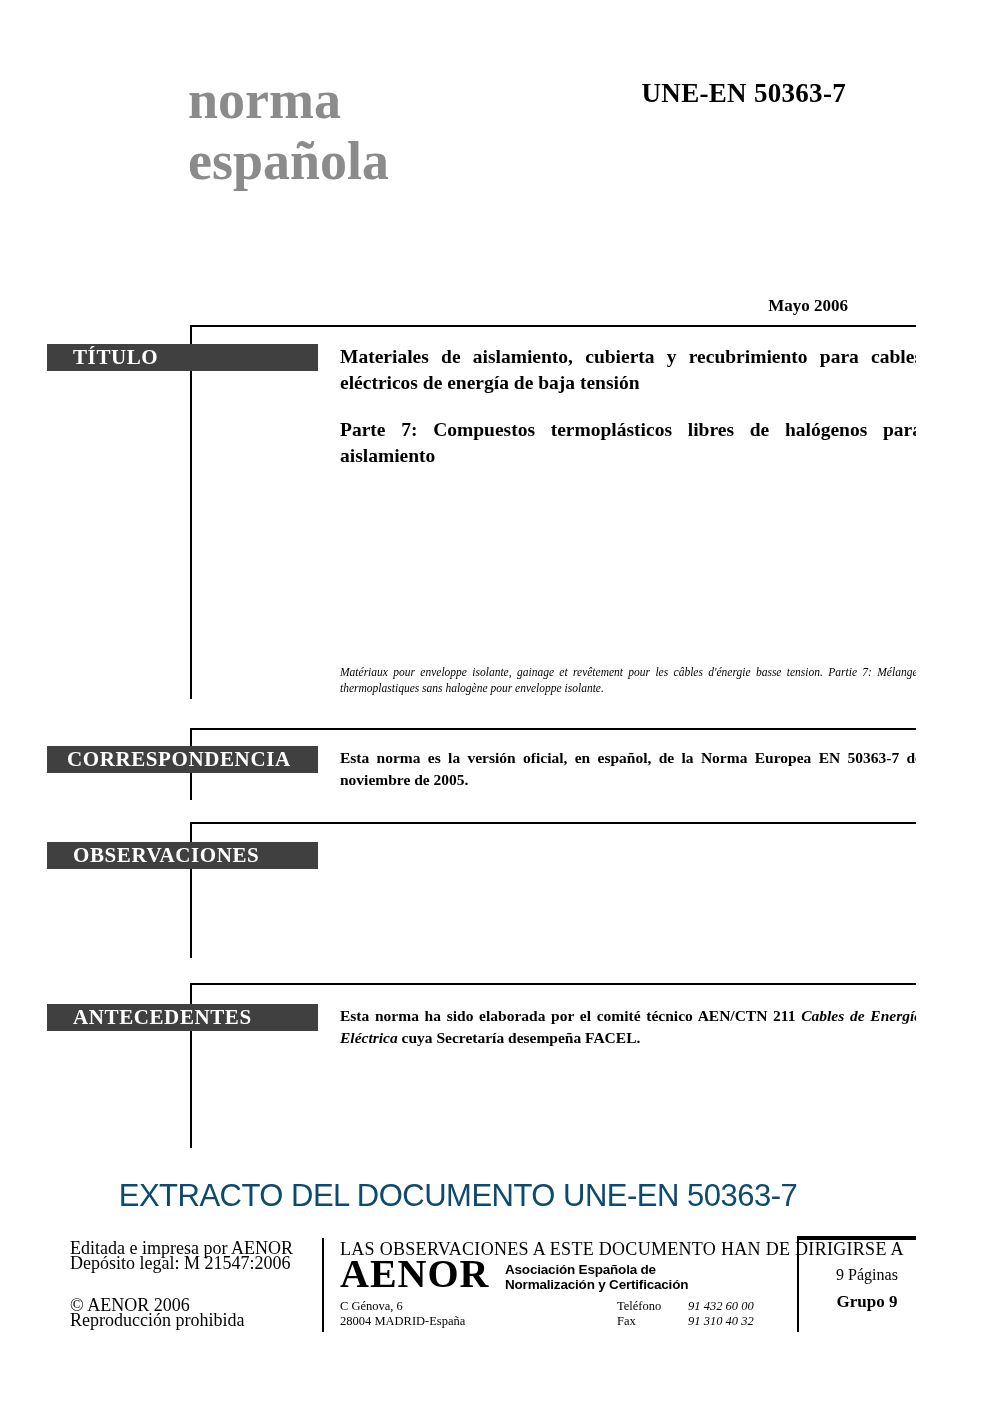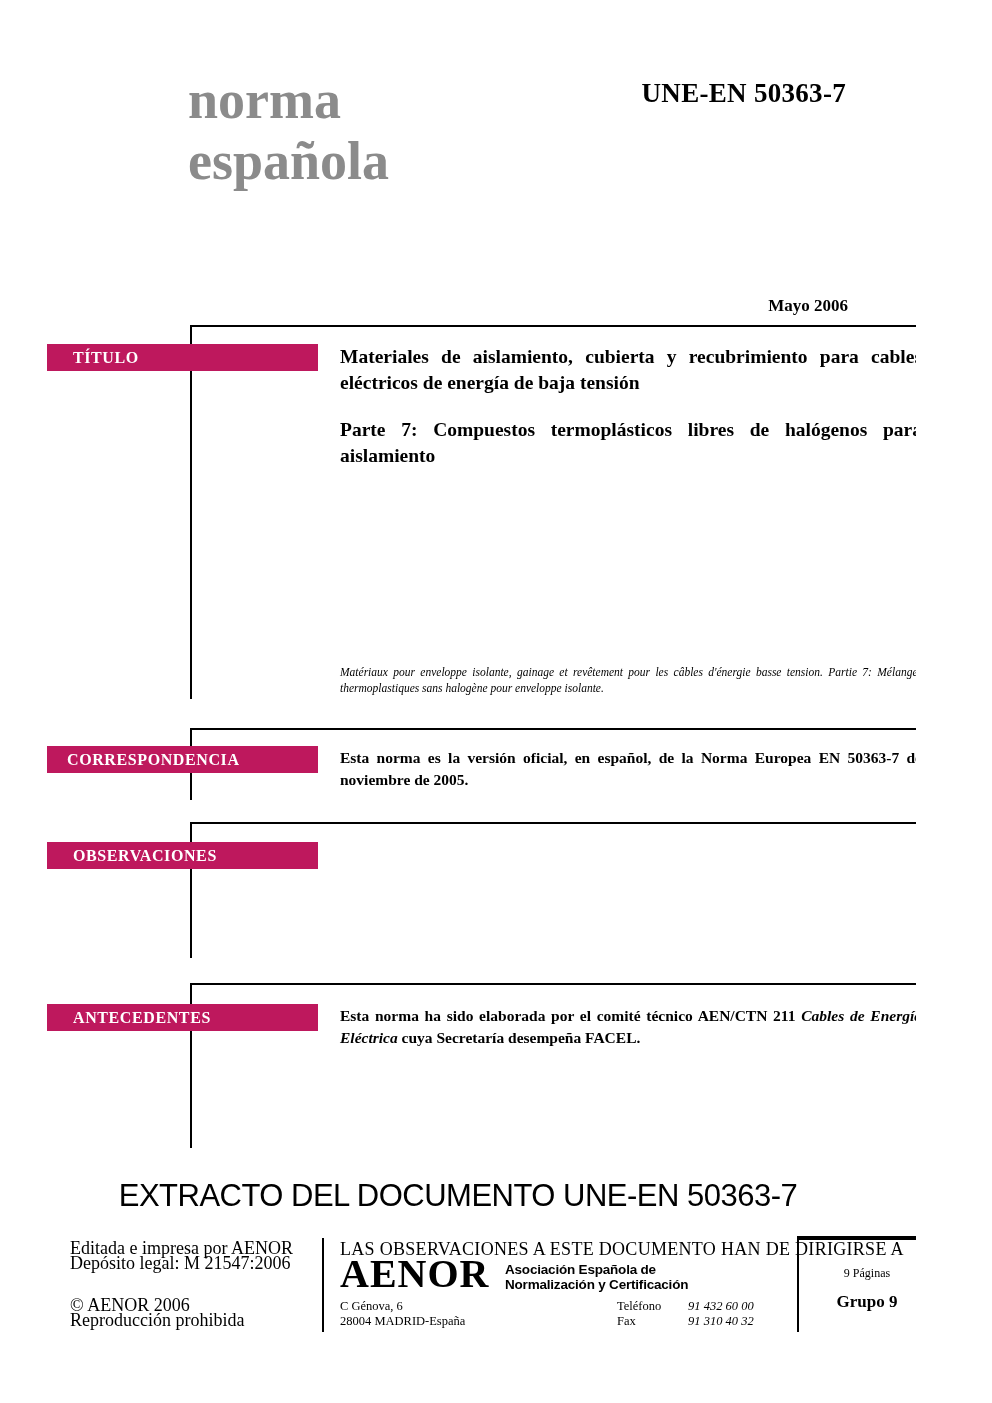--- a/index.html
+++ b/index.html
@@ -29,22 +29,22 @@
   .date {
     right: 68px; top: 296px;
     font-size: 17px; font-weight: bold;
   }
 
   
   .hrule { left: 190px; width: 738px; height: 2px; background: #000; }
   .vrule { left: 190px; width: 2px; background: #000; }
   .bar {
     left: 47px; width: 271px; height: 27px;
-    background: #be185d; color: #fff;
-    font-weight: bold; font-size: 16px; line-height: 27px;
+    background: #404040; color: #fff;
+    font-weight: bold; font-size: 21px; line-height: 27px;
     padding-left: 26px; box-sizing: border-box;
     letter-spacing: 0.6px;
   }
 
   .body-col { left: 340px; width: 582px; }
   .title-text {
     font-size: 19.5px; font-weight: bold;
     line-height: 26px; text-align: justify;
   }
   .biling {
@@ -55,21 +55,21 @@
     font-size: 15.5px; line-height: 22px; text-align: justify; font-weight: bold;
   }
   .it { font-style: italic; }
 
   
   .extract {
     left: 0; top: 1178px; width: 100%;
     text-align: center;
     font-family: "Liberation Sans", sans-serif;
     font-size: 31px; letter-spacing: -0.5px;
-    color: #000000;
+    color: #0c4a6e;
   }
 
   
   .small { font-size: 18px; line-height: 15px; }
   .footer-left { left: 70px; }
   .aenor-logo {
     left: 340px; top: 1254px;
     font-size: 40px; font-weight: bold;
     letter-spacing: 1px; line-height: 40px;
   }
@@ -151,16 +151,16 @@
     <span>C Génova, 6</span>
     <span class="addr-label">Teléfono</span>
     <span class="addr-num">91 432 60 00</span>
   </div>
   <div class="abs addr-row" style="top:1314px;">
     <span>28004 MADRID-España</span>
     <span class="addr-label">Fax</span>
     <span class="addr-num">91 310 40 32</span>
   </div>
 
-  <div class="abs right-box-text" style="top:1266px;font-size:12px;">9 Páginas</div>
+  <div class="abs right-box-text" style="top:1266px;font-size:16px;">9 Páginas</div>
   <div class="abs right-box-text" style="top:1292px;font-size:17px;font-weight:bold;">Grupo 9</div>
 
 </div>
 
 </body></html>

